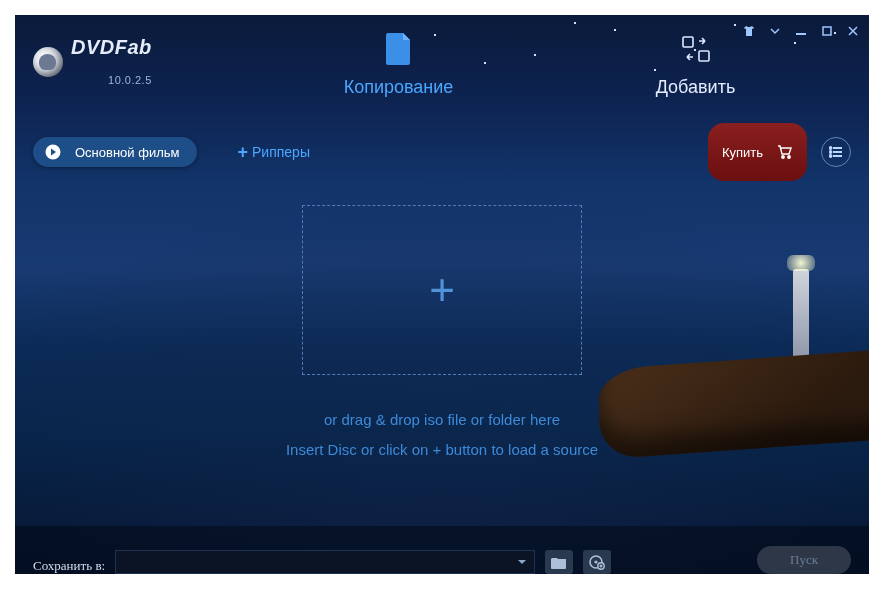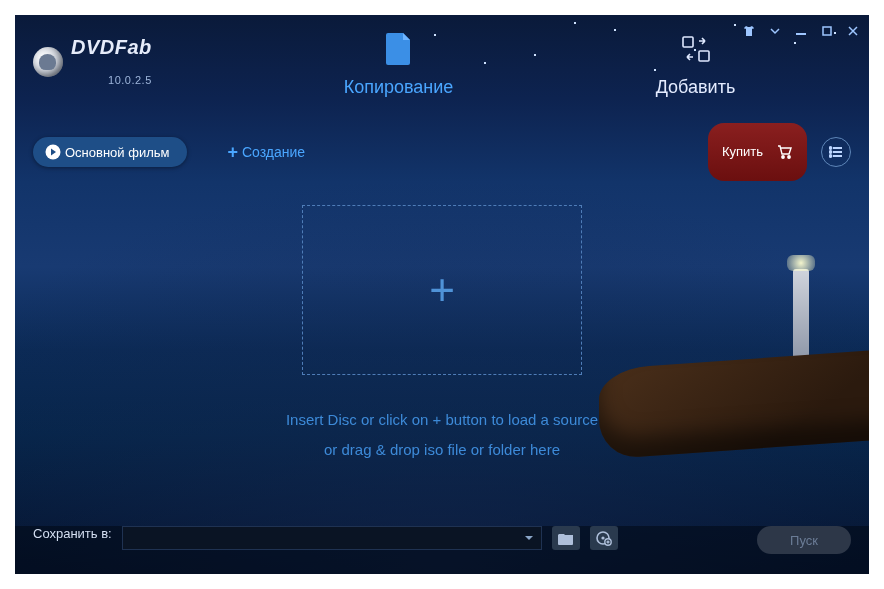--- a/index.html
+++ b/index.html
@@ -175,21 +175,21 @@
   height: 38px;
   display: flex;
   align-items: center;
 }
 .pill {
   background: #1e4e87;
   border-radius: 18px;
   padding: 7px 18px 7px 12px;
   display: flex;
   align-items: center;
-  gap: 4px;
+  gap: 14px;
   color: #fff;
   font-size: 13px;
   cursor: pointer;
   box-shadow: 0 1px 4px rgba(0,0,0,.4);
 }
 .add-btn {
   margin-left: 40px;
   color: #4aa6ff;
   font-size: 14px;
   display: flex;
@@ -197,20 +197,21 @@
   gap: 4px;
   cursor: pointer;
 }
 .spacer { flex: 1; }
 .buy-pill {
   background: linear-gradient(#8a1f1f,#6b0f0f);
   border-radius: 16px;
   padding: 21px 14px;
   display: flex;
   gap: 14px;
+  align-items: center;
   color: #fff;
   font-size: 13px;
   cursor: pointer;
 }
 .cart-icon { font-size: 15px; }
 .list-circle {
   width: 30px; height: 30px; margin-left: 14px;
   border: 1px solid #5e86b8;
   border-radius: 50%;
   display:flex; align-items:center; justify-content:center;
@@ -248,25 +249,26 @@
   line-height: 2;
 }
 
 
 .bottom {
   position: absolute;
   left: 0; right: 0; bottom: 0;
   height: 48px;
   background: rgba(2,10,24,.6);
   display: flex;
-  align-items: flex-start;
+  align-items: flex-end;
   padding: 0 18px;
   gap: 10px;
   color: #d4dff2;
   font-size: 13px;
+  font-family: Liberation Serif, serif;
 }
 .save-combo {
   flex: 0 0 420px;
   height: 24px;
   background: #0a1424;
   border: 1px solid #1f3252;
   position: relative;
 }
 .save-combo::after {
   content: "";
@@ -374,21 +376,21 @@
       <span>
         <svg width="16" height="16" viewBox="0 0 16 16">
               <circle cx="8" cy="8" r="7.5" fill="#fff"></circle>
               <path d="M6 4.5v7l5-3.5z" fill="#1e4e87"></path>
             </svg>
       </span>
       <span>Основной фильм</span>
     </div>
     <div class="add-btn">
       <span style="font-size:18px;font-weight:bold;">+</span>
-      <span>Создание</span>
+      <span>Рипперы</span>
     </div>
     <div class="spacer"></div>
     <div class="buy-pill">
       <span>Купить</span>
       <span class="cart-icon">
         <svg width="16" height="16" viewBox="0 0 16 16" fill="none" stroke="#fff" stroke-width="1.4">
               <path d="M1 2h2l2 8h7l2-6H4"></path>
               <circle cx="6" cy="13" r="1.2" fill="#fff"></circle>
               <circle cx="12" cy="13" r="1.2" fill="#fff"></circle>
             </svg>
@@ -403,22 +405,22 @@
               <circle cx="1.5" cy="10" r="1" fill="#bcd5ff"></circle>
             </svg>
       </span>
     </div>
   </div>
 
   <div class="dropzone">
     <span class="dropzone-plus">+</span>
   </div>
   <div class="drop-text">
+    <div>or drag &amp; drop iso file or folder here</div>
     <div>Insert Disc or click on + button to load a source</div>
-    <div>or drag &amp; drop iso file or folder here</div>
   </div>
 
   <div class="bottom">
     <span>Сохранить в:</span>
     <div class="save-combo">
       <span></span>
     </div>
     <div class="bottom-ico">
       <span>
         <svg width="16" height="13" viewBox="0 0 16 13">

